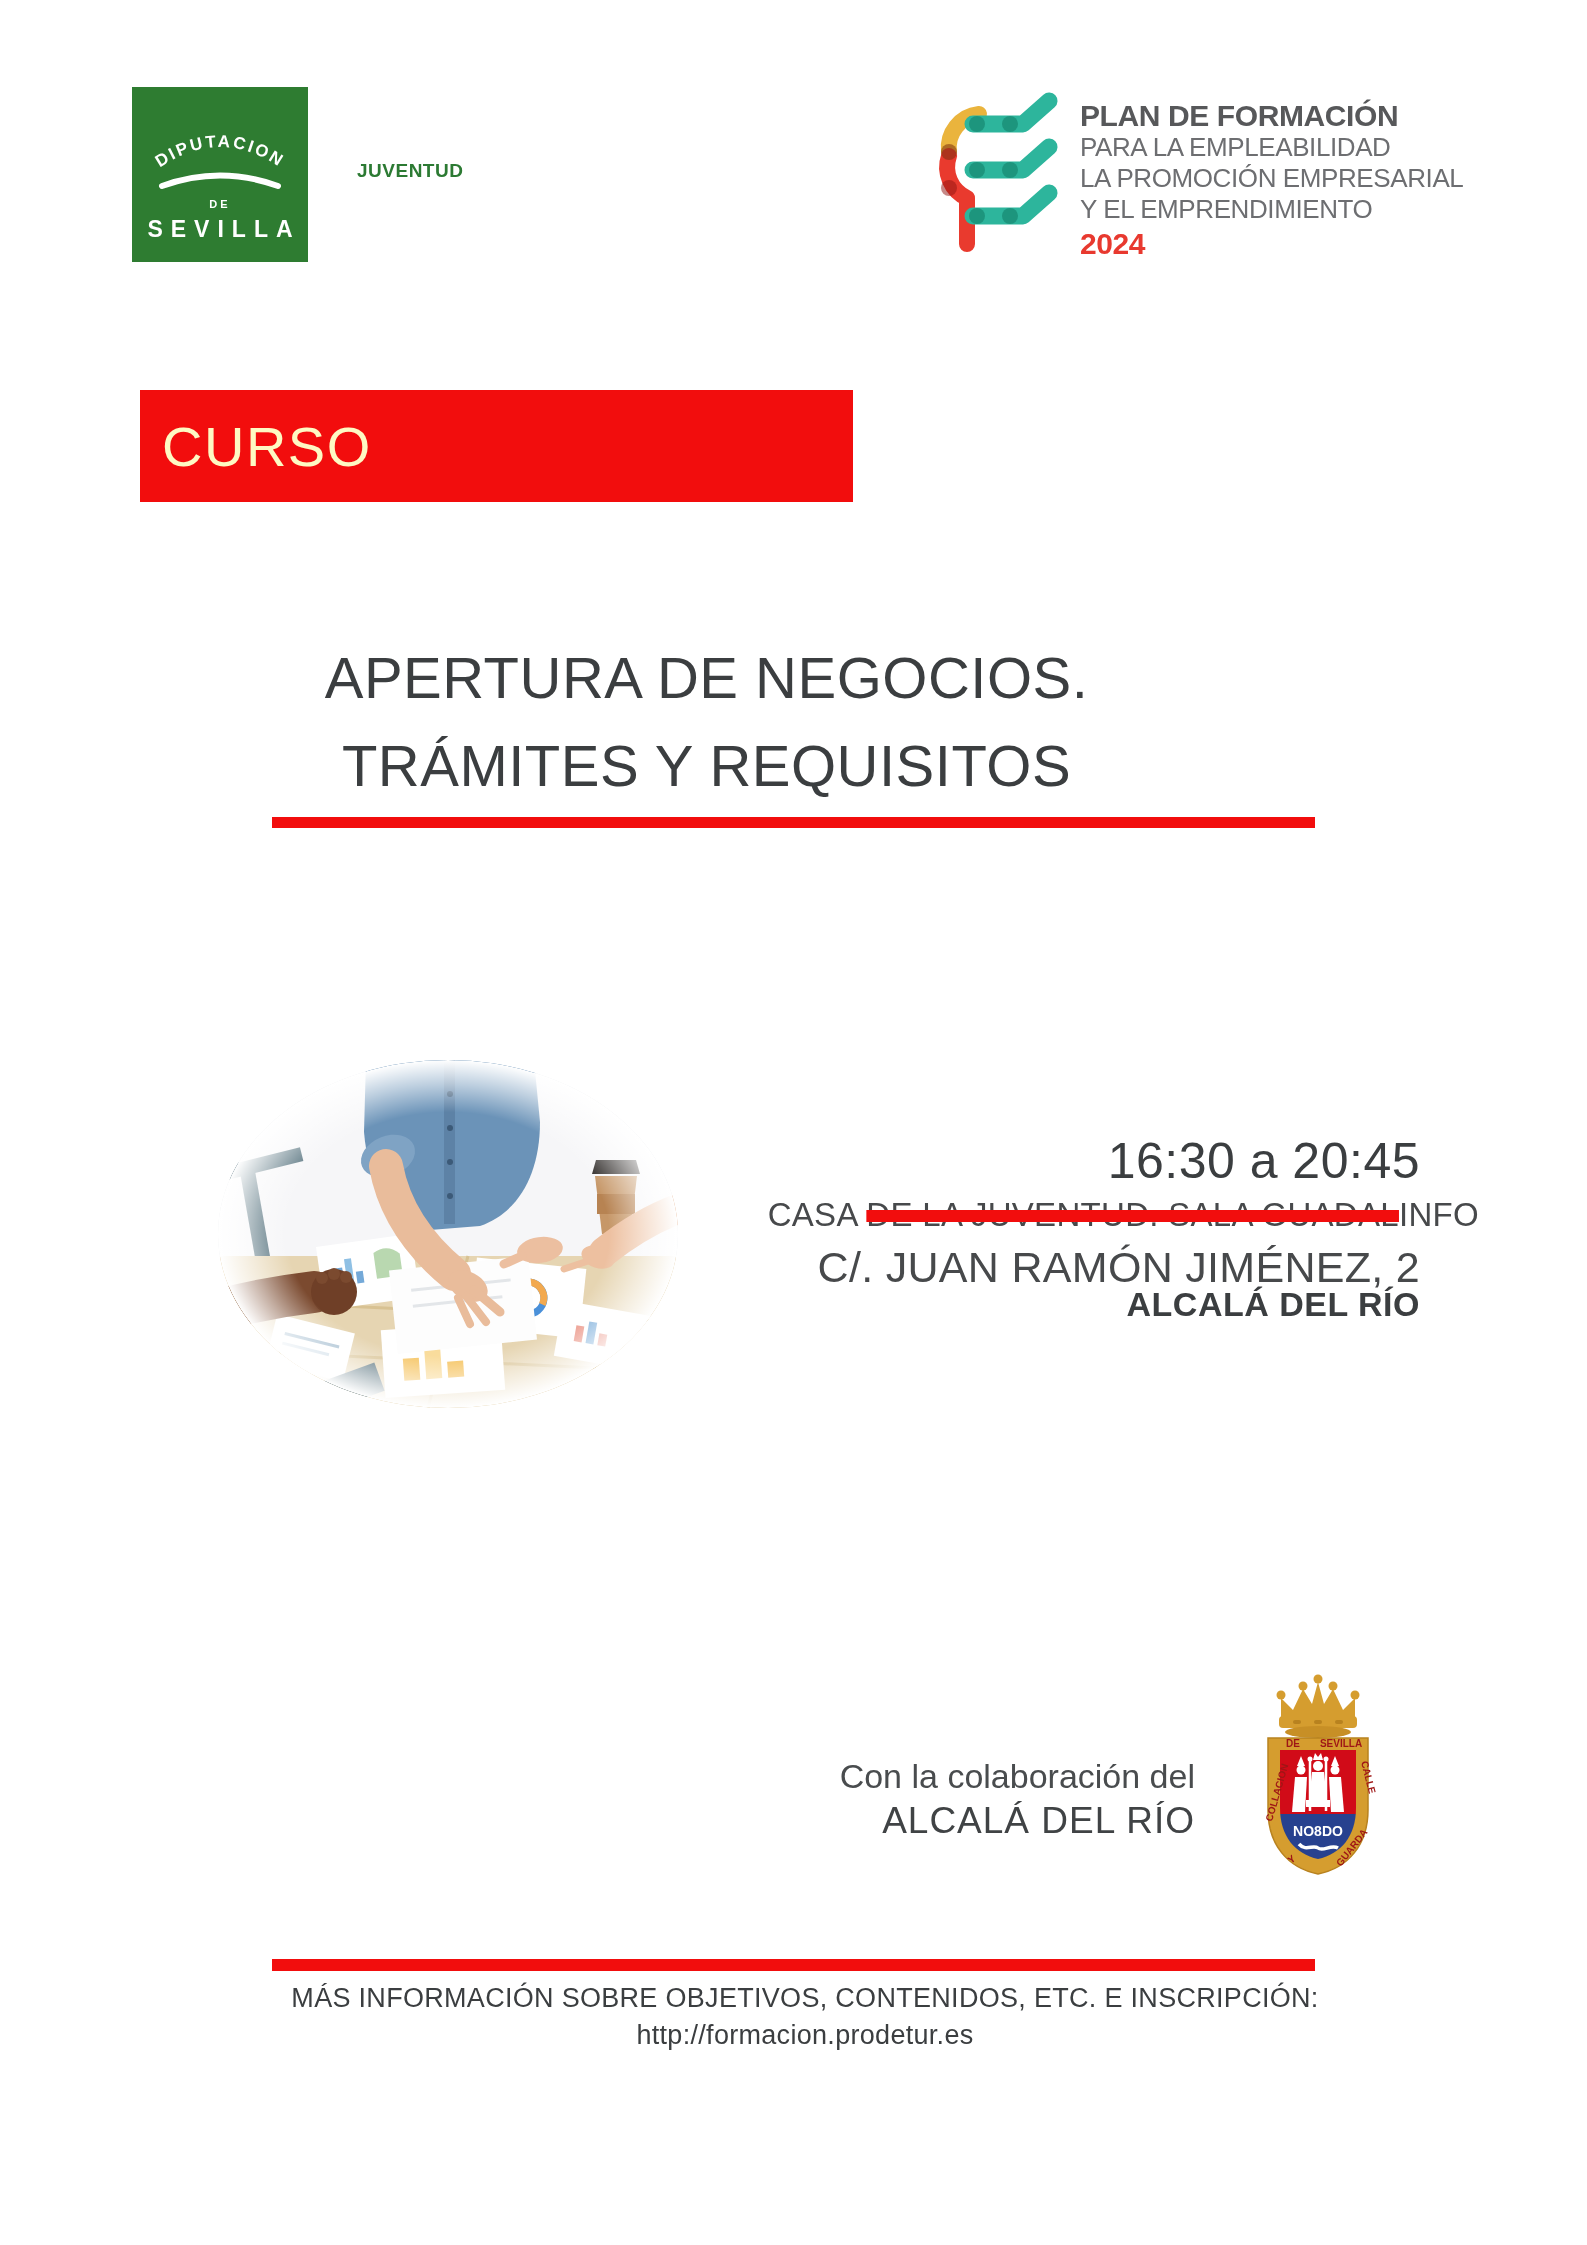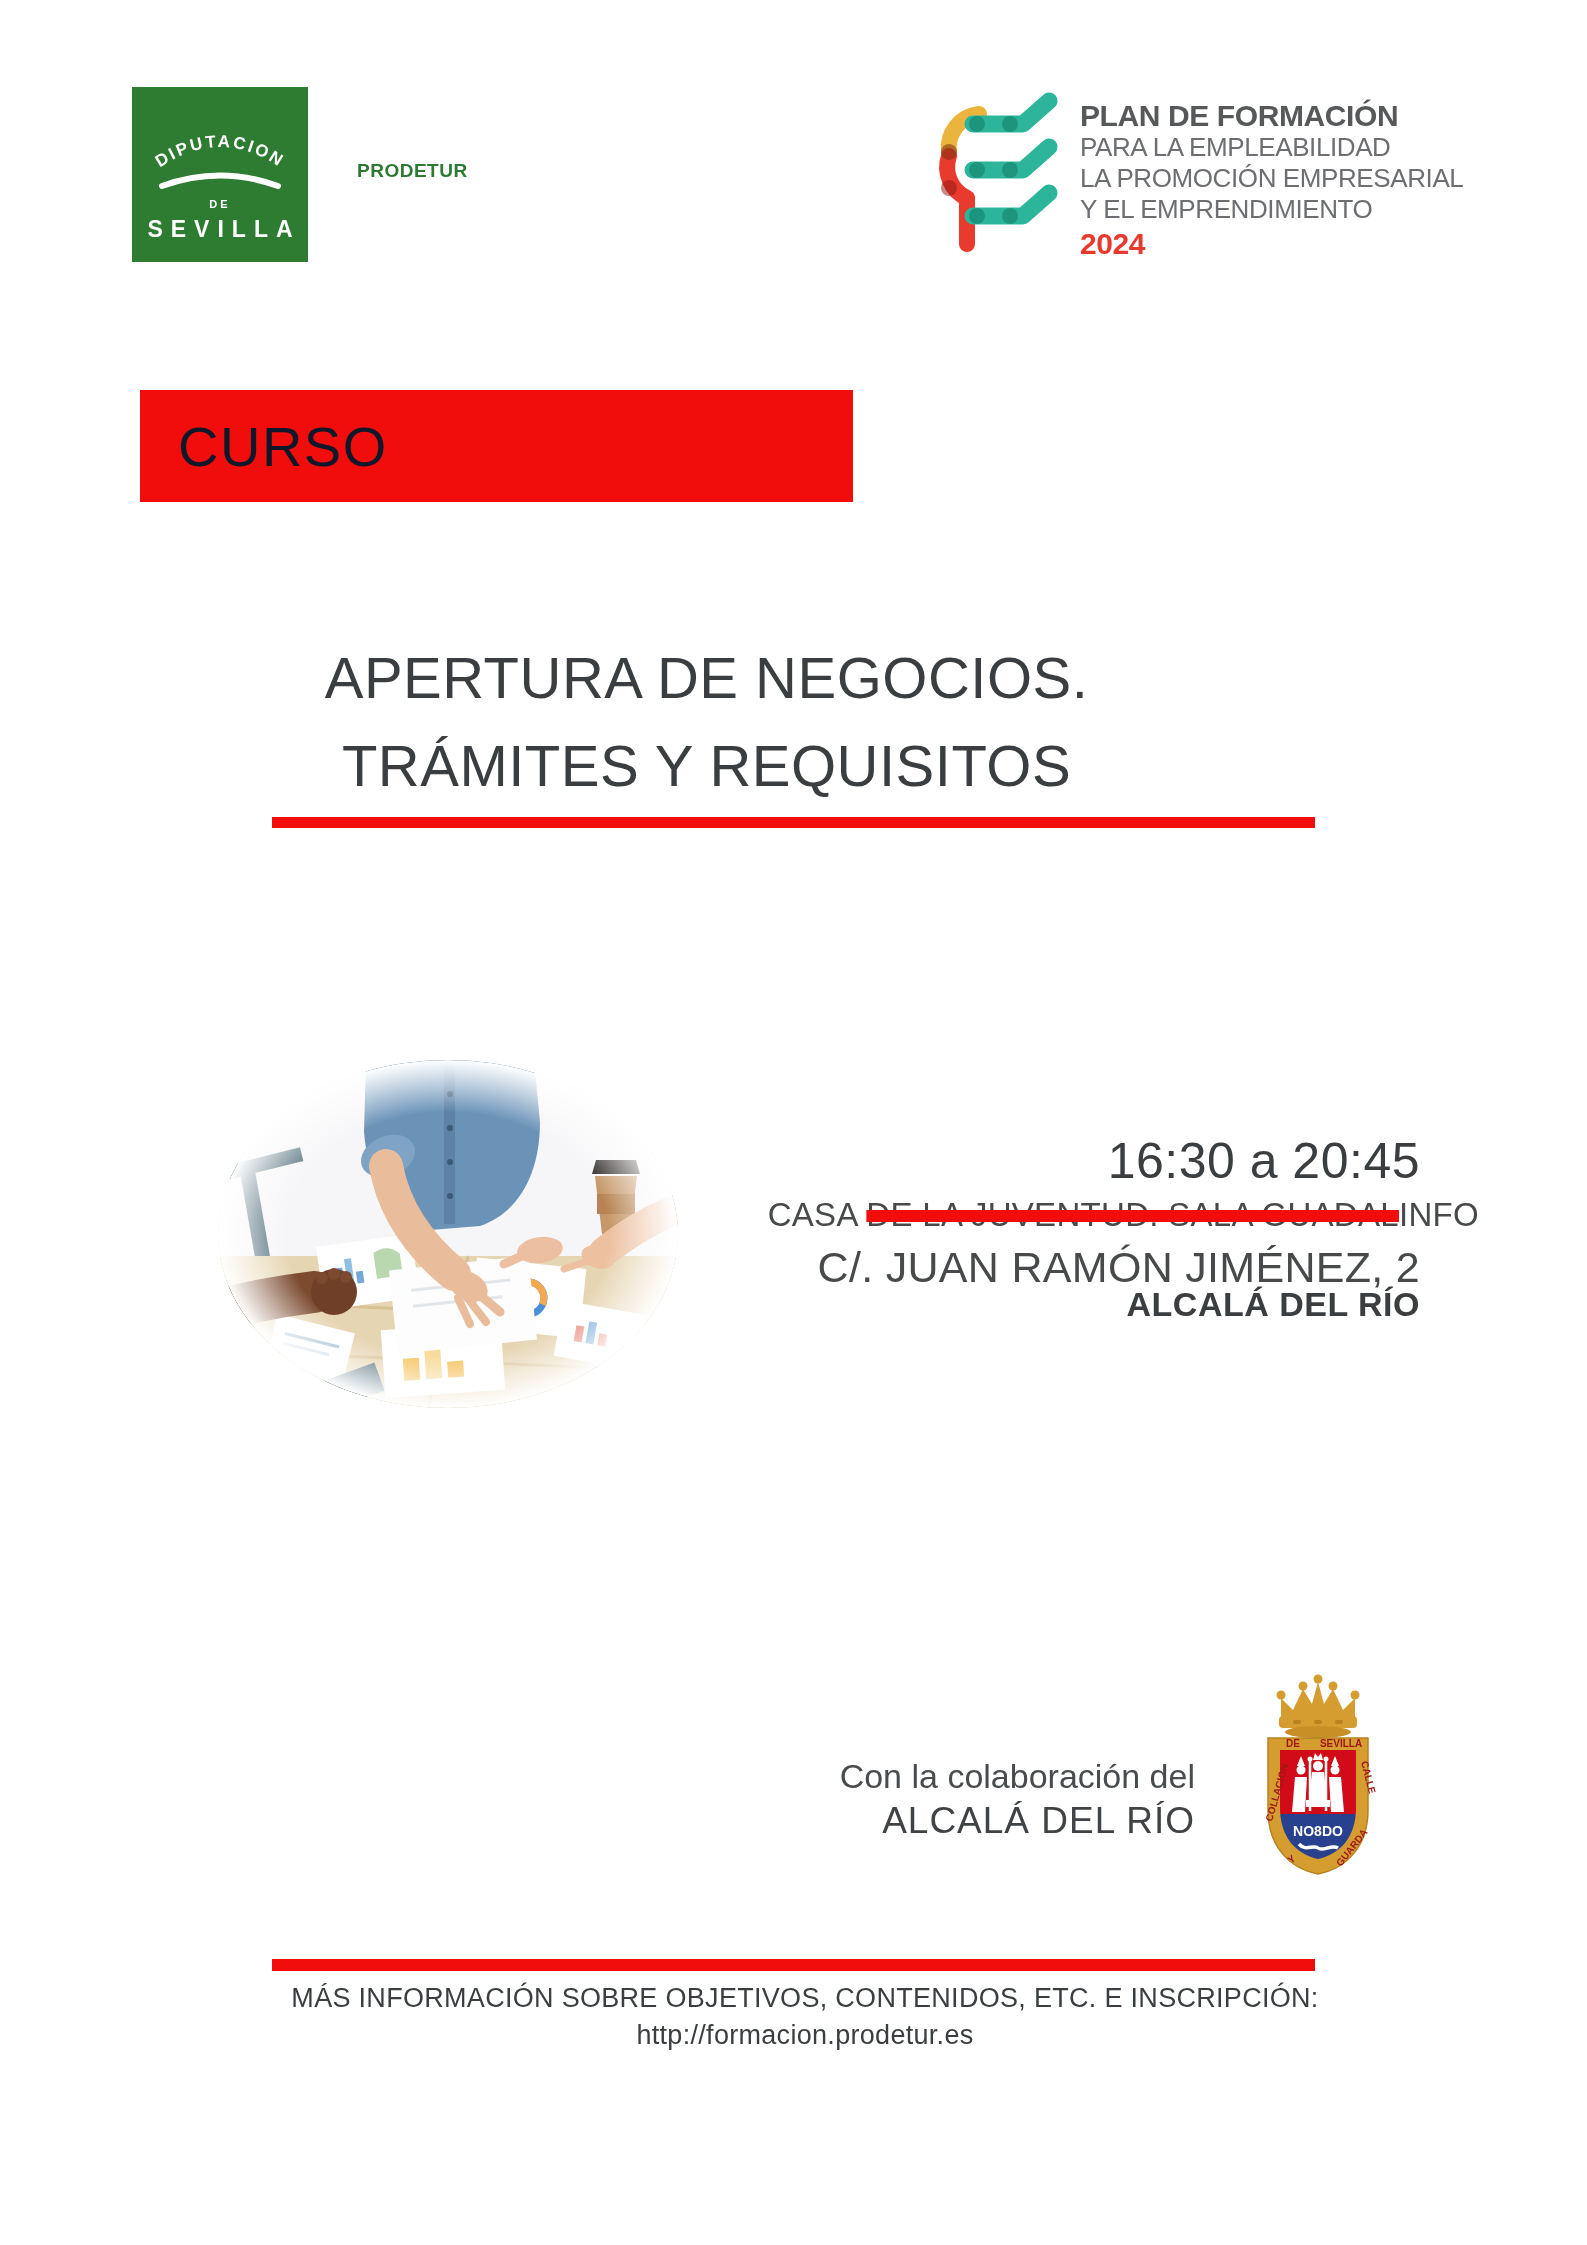--- a/index.html
+++ b/index.html
@@ -14,21 +14,21 @@
   .prodetur{left:357px;top:160px;font-size:19px;font-weight:bold;color:#2c7a33;letter-spacing:.5px;}
   .plan-icon{left:915px;top:86px;width:150px;height:176px;}
   .plan-text{left:1080px;top:99px;width:430px;color:#6d6e71;letter-spacing:-.4px;}
   .plan-text .pl1{font-size:30px;font-weight:bold;color:#57585a;line-height:33px;}
   .plan-text .pl{font-size:26px;line-height:31px;}
   .plan-text .pyear{font-size:30px;font-weight:bold;color:#e8392f;line-height:34px;margin-top:2px;}
 
   
   .curso-banner{left:140px;top:390px;width:713px;height:112px;background:#f20d0d;
     display:flex;align-items:center;}
-  .curso-banner span{color:#0f172a;font-size:56px;font-weight:400;letter-spacing:1.5px;margin-left:38px;}
+  .curso-banner span{color:#fef9c3;font-size:56px;font-weight:400;letter-spacing:1.5px;margin-left:22px;}
 
   
   .course-title{left:0;top:634px;width:1413px;text-align:center;color:#3b3e40;
     font-size:58px;font-weight:500;line-height:88px;letter-spacing:.5px;}
   .red-line{background:#f20d0d;z-index:3;}
   .line-title{left:272px;top:817px;width:1043px;height:11px;}
   .course-dates{left:0;top:818px;width:1587px;text-align:center;color:#3b3e40;
     font-size:36px;font-weight:400;line-height:58px;z-index:2;}
 
   
@@ -69,21 +69,21 @@
         </defs>
       <text font-size="17" font-weight="bold" fill="#ffffff" letter-spacing="2.5">
         <textPath href="#dipArc" startOffset="50%" text-anchor="middle">DIPUTACION</textPath>
       </text>
       <path d="M30,99 Q88,78 146,99" stroke="#ffffff" stroke-width="6" fill="none" stroke-linecap="round"></path>
       <text x="88" y="121" text-anchor="middle" font-size="11" font-weight="bold" letter-spacing="3" fill="#ffffff">DE</text>
       <text x="92" y="150" text-anchor="middle" font-size="23" font-weight="600" letter-spacing="8" fill="#ffffff">SEVILLA</text>
     </svg>
   </div>
 
-  <div class="abs prodetur">PRODETUR</div>
+  <div class="abs prodetur">JUVENTUD</div>
 
   <svg class="abs plan-icon" viewBox="0 0 150 176">
     <path d="M64,28 A34,34 0 0 0 34,66" stroke="#eab43d" stroke-width="16" fill="none" stroke-linecap="round"></path>
     <path d="M34,70 A34,34 0 0 0 52,112 L52,158" stroke="#e93a2e" stroke-width="16" fill="none" stroke-linecap="round" stroke-linejoin="round"></path>
     <g stroke="#2db59c" stroke-width="17" fill="none" stroke-linecap="round" stroke-linejoin="round">
       <path d="M58,38 H108 L134,15"></path>
       <path d="M58,84 H108 L134,61"></path>
       <path d="M58,130 H108 L134,107"></path>
     </g>
     <g fill="#005a46" opacity="0.35">

